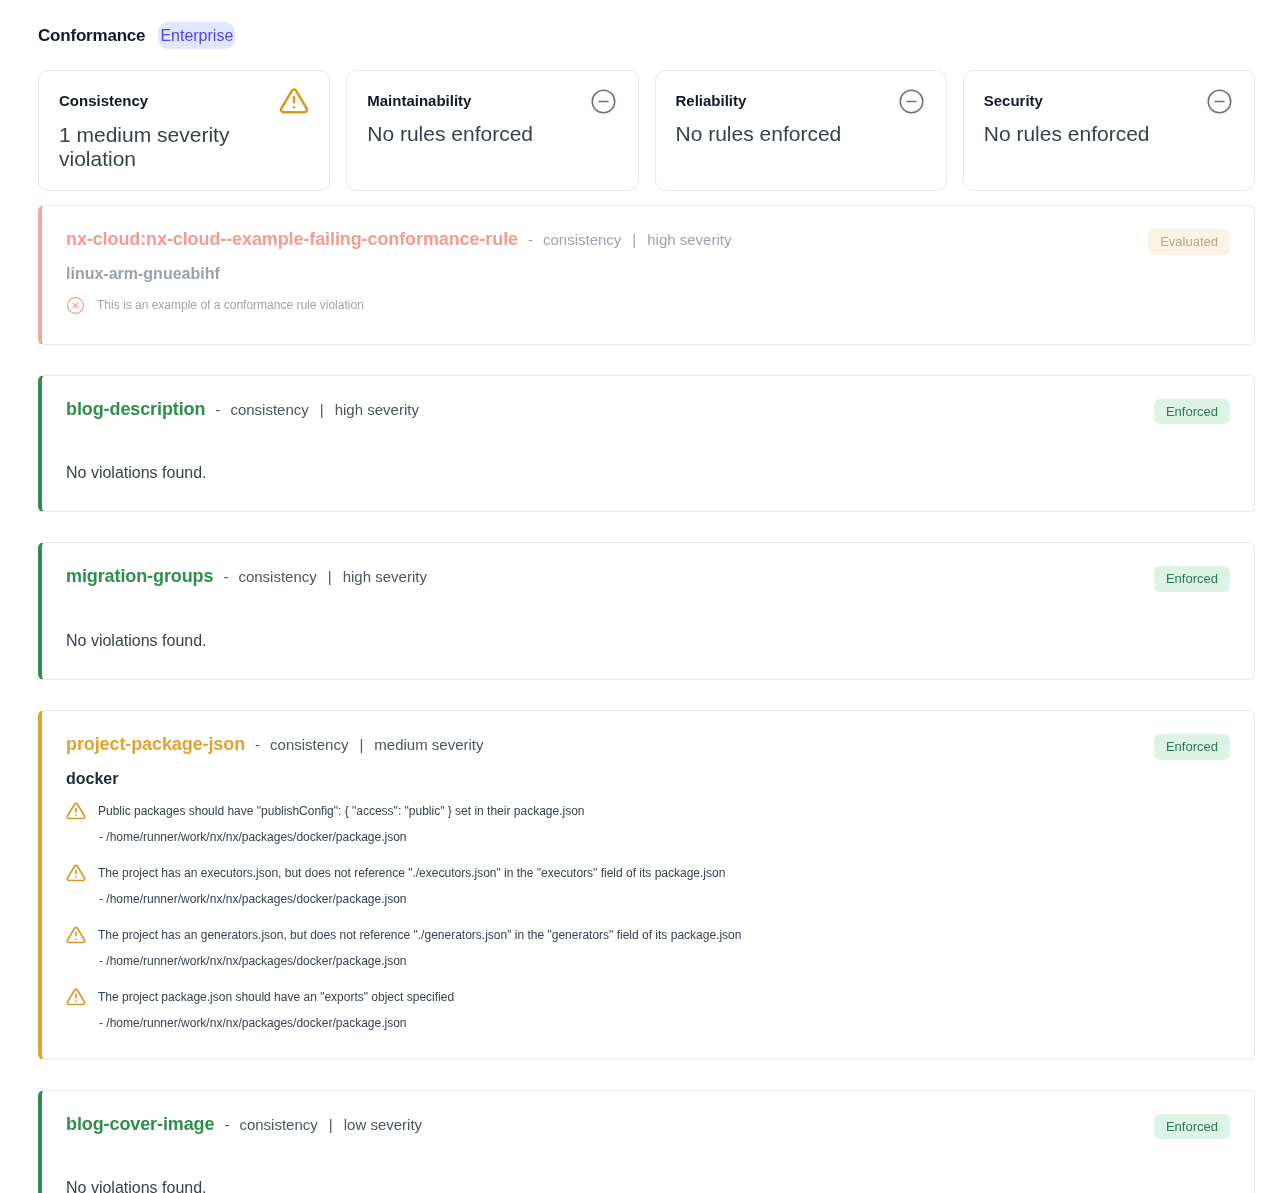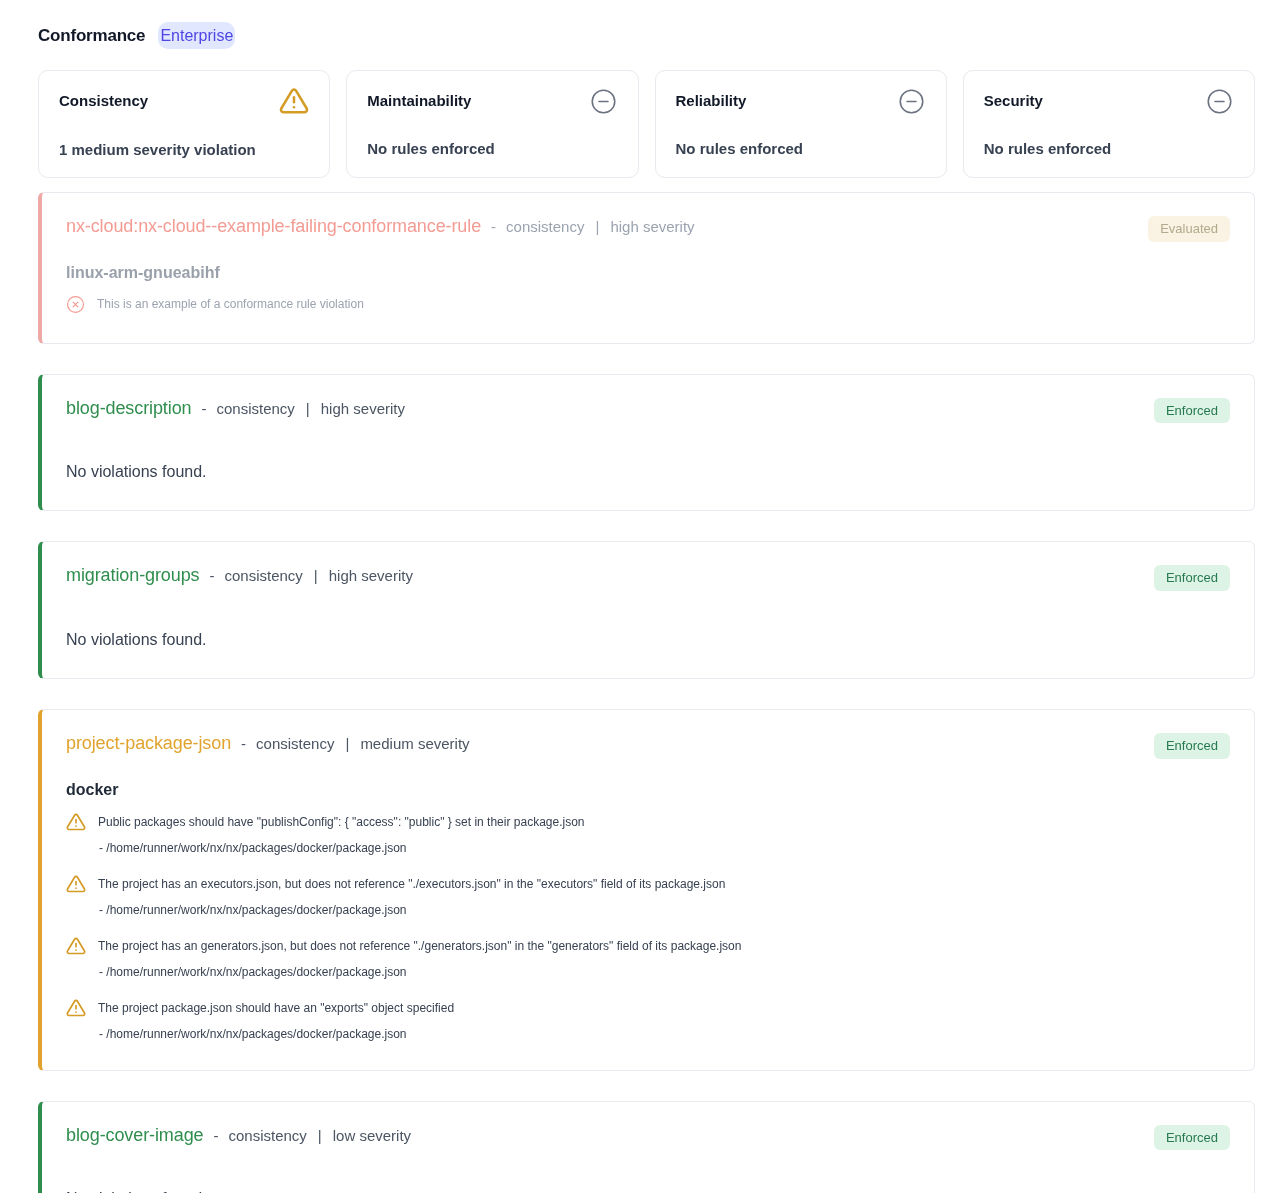--- a/index.html
+++ b/index.html
@@ -20,21 +20,21 @@
     font-size: 16px; font-weight: 500; padding: 4px 2px; border-radius: 10px; line-height: 1.2;
   }
 
   .summary-grid { display: grid; grid-template-columns: repeat(4, 1fr); gap: 16px; margin-bottom: 14px; }
   .summary-card {
     border: 1px solid #e8e8ef; border-radius: 10px; background: #fff;
     padding: 15px 20px 19px; min-height: 86px;
   }
   .summary-top { display: flex; justify-content: space-between; align-items: flex-start; }
   .summary-title { font-size: 15px; font-weight: 700; color: #111827; padding-top: 6px; }
-  .summary-status { font-size: 15px; color: #374151; margin-top: 21px; font-weight: bold; }
+  .summary-status { font-size: 21px; color: #374151; margin-top: 3px; }
 
   .icon { display: inline-block; line-height: 0; }
   .icon svg { display: block; width: 100%; height: 100%; fill: none; stroke: currentColor;
               stroke-width: 2; stroke-linecap: round; stroke-linejoin: round; }
   .icon.warn  { color: var(--warning-icon); }
   .icon.muted { color: var(--muted-icon); }
   .icon.pink  { color: var(--accent-red); }
   .summary-icon-wrap .icon { width: 30px; height: 30px; }
   .summary-icon-wrap .icon.muted { width: 27px; height: 27px; margin-top: 2px; margin-right: 1px; }
   .summary-icon-wrap .icon.muted svg { stroke-width: 1.4; }
@@ -43,34 +43,34 @@
   .rule-card {
     border: 1px solid #e8e8ef; border-left-width: 4px; border-radius: 6px;
     background: #fff; padding: 23px 24px 29px;
   }
   .accent-red   { border-left-color: var(--accent-red-border); }
   .accent-green { border-left-color: var(--accent-green); }
   .accent-amber { border-left-color: var(--accent-amber); }
 
   .rule-header { display: flex; justify-content: space-between; align-items: flex-start; gap: 16px; }
   .rule-heading { display: flex; align-items: baseline; gap: 10px; flex-wrap: wrap; }
-  .rule-name { font-size: 18px; font-weight: 400; letter-spacing: -0.1px; }
+  .rule-name { font-size: 18px; font-weight: 700; letter-spacing: -0.1px; }
   .accent-red .rule-name   { color: var(--accent-red); }
   .accent-green .rule-name { color: var(--accent-green); }
   .accent-amber .rule-name { color: var(--accent-amber); }
   .sep-dash { font-size: 15px; color: #4b5563; }
   .rule-meta { display: inline-flex; gap: 11px; font-size: 15px; color: #4b5563; }
   .state-evaluated .sep-dash, .state-evaluated .rule-meta { color: #9ca3af; }
 
   .badge { font-size: 13px; padding: 5px 12px; border-radius: 6px; white-space: nowrap; line-height: 1.2; }
   .badge-enforced  { background: var(--badge-enforced-bg);  color: var(--badge-enforced-text); }
   .badge-evaluated { background: var(--badge-evaluated-bg); color: var(--badge-evaluated-text); padding-left: 12px; }
 
   .no-violations { margin-top: 40px; font-size: 16px; color: #374151; }
-  .project-name  { margin-top: 22px; font-size: 16px; font-weight: 700; color: #1f2937; }
+  .project-name  { margin-top: 10px; font-size: 16px; font-weight: 700; color: #1f2937; }
   .state-evaluated .project-name { color: #9aa1ab; }
 
   .violation { margin-top: 13px; }
   .violation + .violation { margin-top: 19px; }
   .violation-msg-row { display: flex; align-items: center; gap: 12px; }
   .violation-msg-row .icon { width: 20px; height: 20px; flex: none; }
   .violation-msg-row .icon.pink { width: 19px; height: 19px; }
   .violation-msg-row .icon.pink svg { stroke-width: 1.5; }
   .violation-msg { font-size: 12px; color: #374151; }
   .state-evaluated .violation-msg { color: #9ca3af; }

